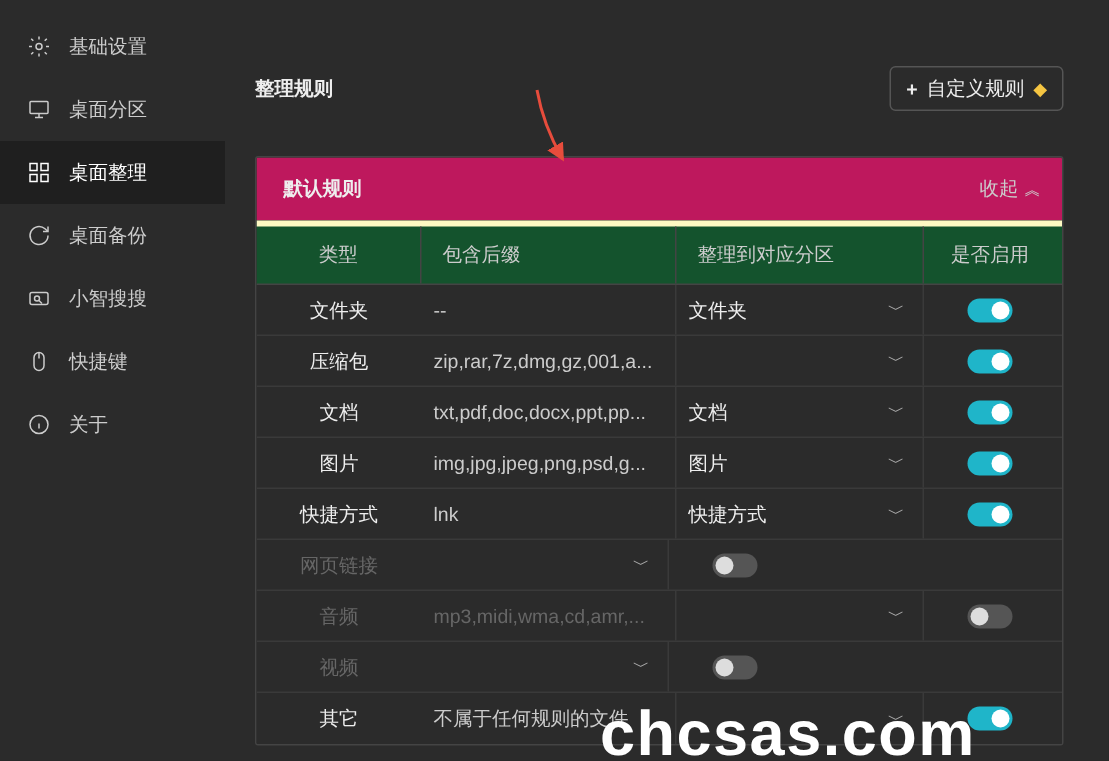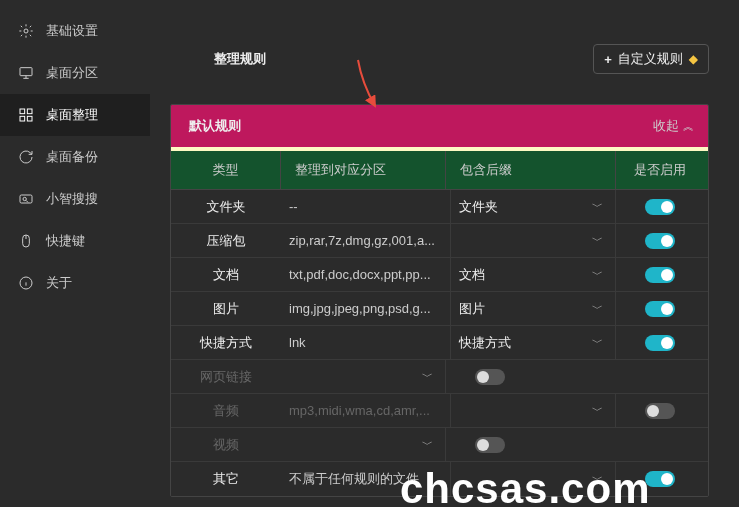--- a/index.html
+++ b/index.html
@@ -47,21 +47,20 @@
   padding: 14px 30px 0 20px;
   position: relative;
   overflow: hidden;
 }
 .section-header {
   display: flex;
   align-items: center;
   justify-content: space-between;
   margin-bottom: 30px;
   padding-top: 30px;
-  margin-left: 44px;
 }
 .section-title { color: #eee; font-weight: bold; font-size: 13px; }
 .custom-btn {
   display: flex;
   align-items: center;
   gap: 6px;
   border: 1px solid #555;
   border-radius: 4px;
   padding: 5px 10px;
   color: #eee;
@@ -266,22 +265,22 @@
     <div class="table-wrap">
       <div class="table-title-row">
         <div class="table-title">默认规则</div>
         <div class="collapse">
           <span>收起</span>
           <span class="chev">︽</span>
         </div>
       </div>
       <div class="thead">
         <div class="th col-type">类型</div>
+        <div class="th col-ext">包含后缀</div>
         <div class="th col-dest">整理到对应分区</div>
-        <div class="th col-ext">包含后缀</div>
         <div class="th col-enable">是否启用</div>
       </div>
       <div class="tbody">
           <div class="trow">
             <div class="tcell col-type">文件夹</div>
             <div class="tcell col-ext">--</div>
             <div class="tcell col-dest">
               <span>文件夹</span>
               <span class="chev-down">﹀</span>
             </div>

